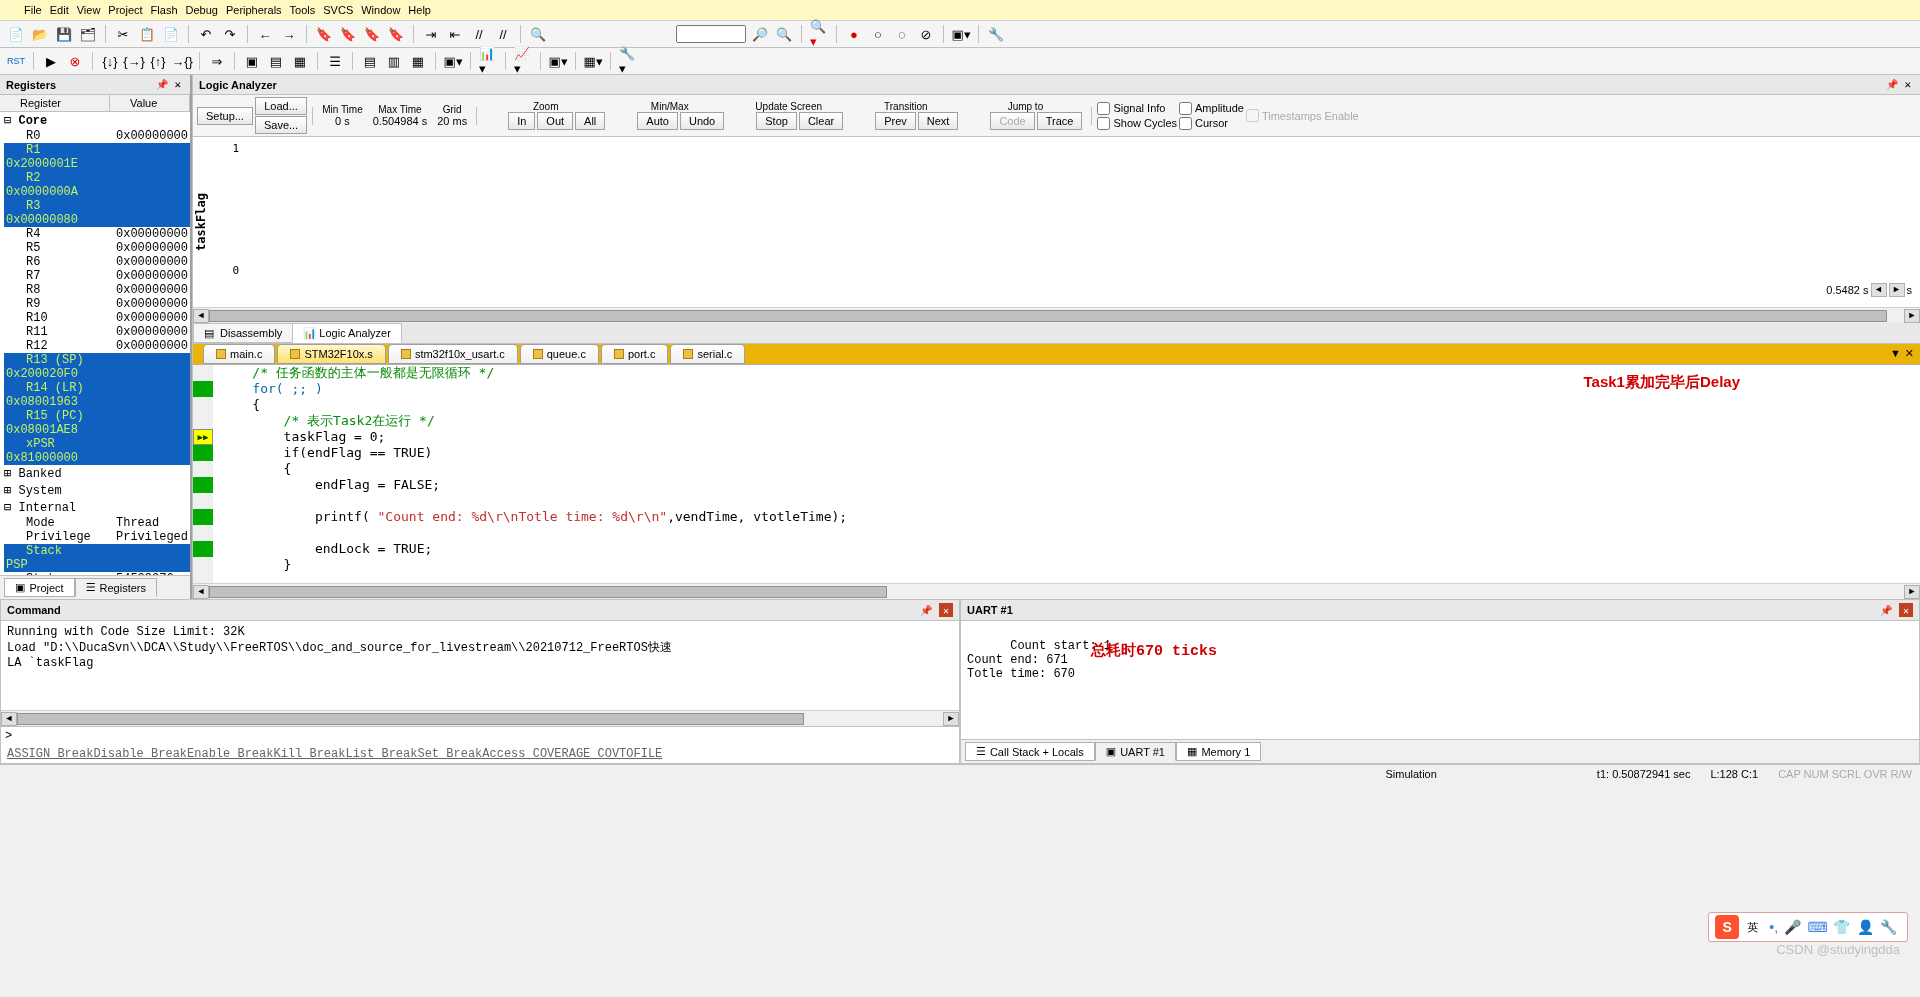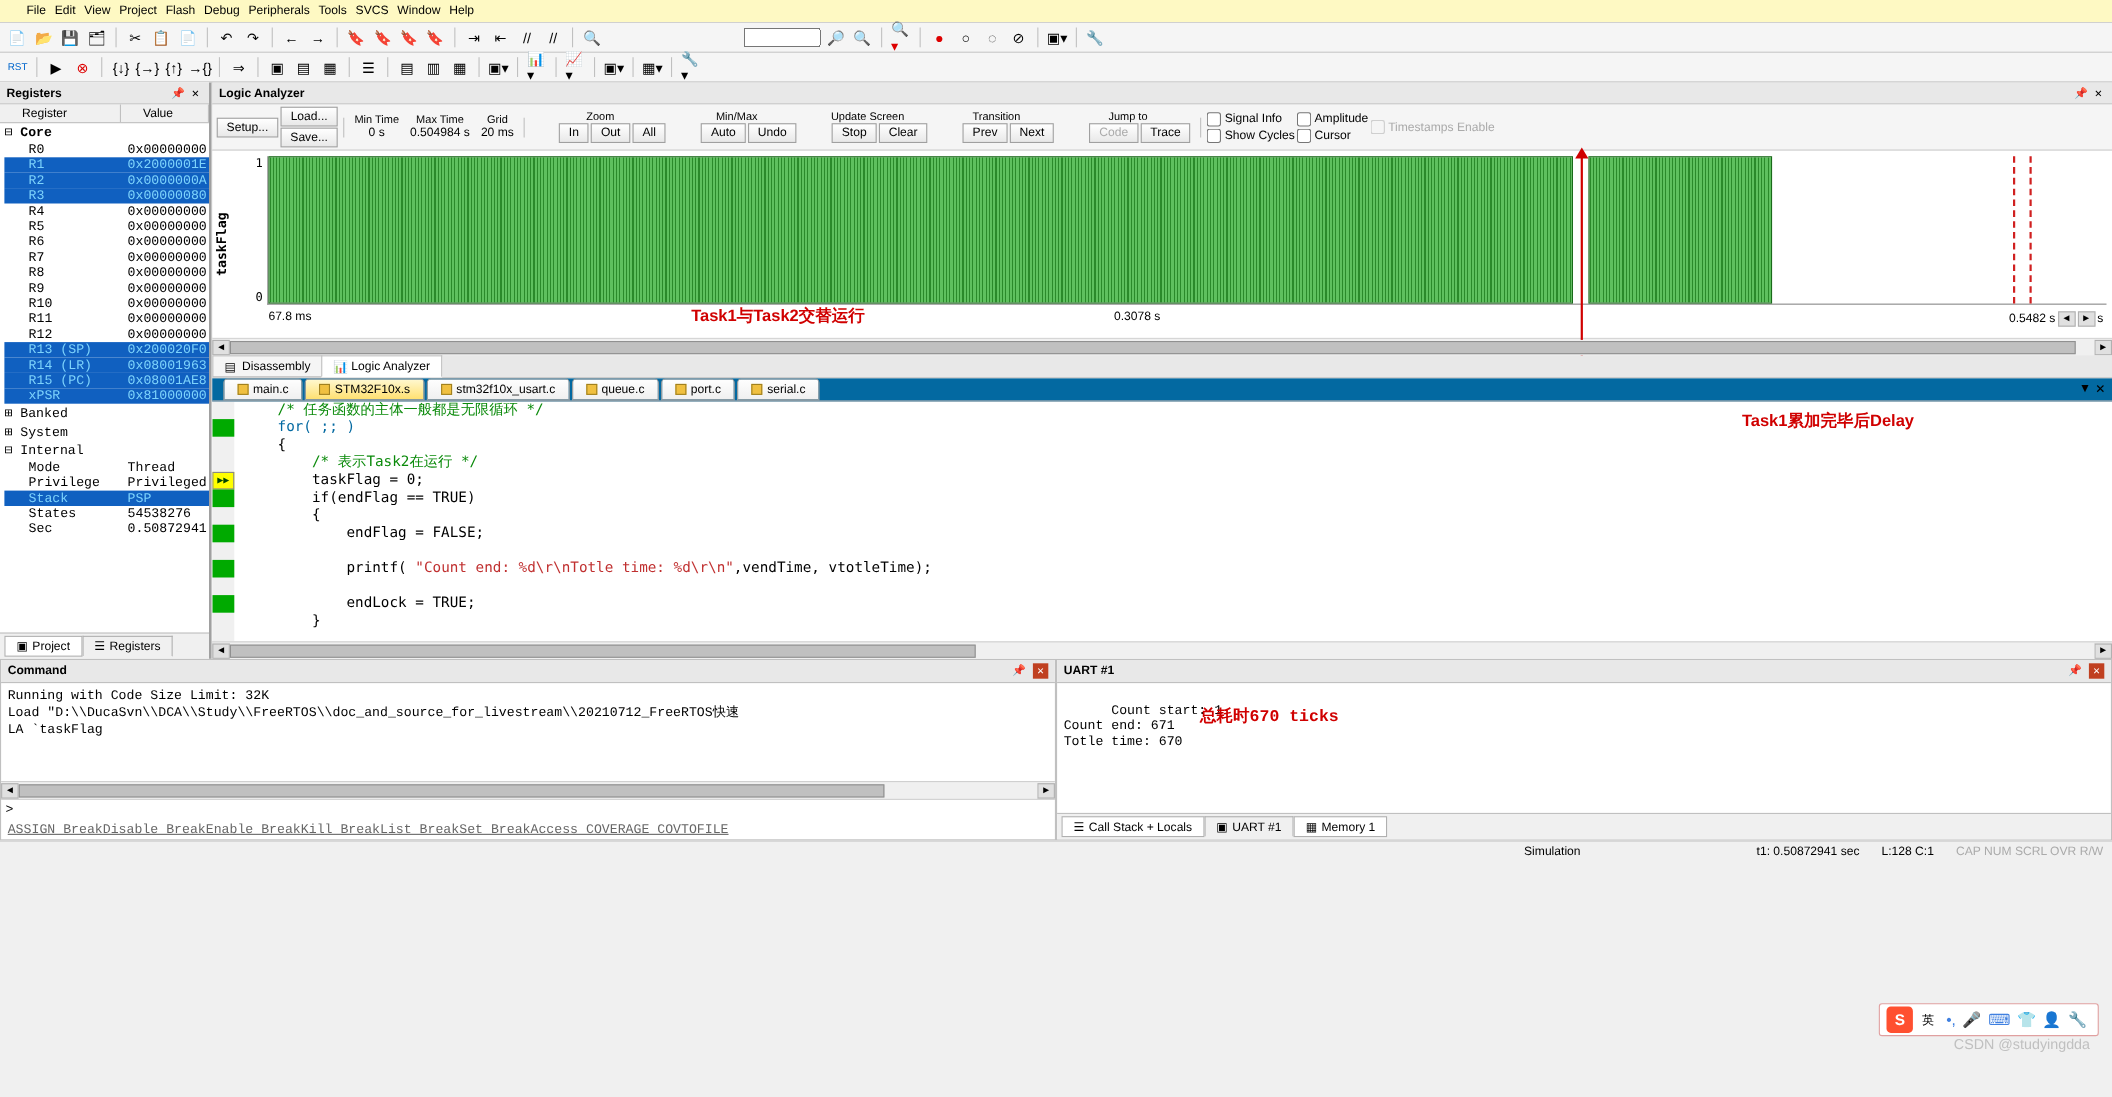--- a/index.html
+++ b/index.html
@@ -10,21 +10,21 @@
 .tb-btn { width: 20px; height: 20px; border: 1px solid transparent; display: inline-flex; align-items: center; justify-content: center; font-size: 13px; }
 .tb-sep { width: 1px; height: 18px; background: #c0c0c0; margin: 0 3px; }
 .main-row { display: flex; height: 524px; }
 .pane-header { background: #e8e8e8; border-bottom: 1px solid #c0c0c0; padding: 3px 6px; font-weight: bold; display: flex; align-items: center; justify-content: space-between; }
 .pane-header .ctrls span { padding: 0 3px; cursor: pointer; font-family: monospace; }
 .registers { width: 192px; border-right: 2px solid #a0a0a0; display: flex; flex-direction: column; background: #fff; }
 .reg-table { flex: 1; overflow: auto; font-family: Courier, monospace; font-size: 12px; }
 .reg-head { display: flex; background: #f0f0f0; border-bottom: 1px solid #c0c0c0; }
 .reg-head div { padding: 2px 20px; border-right: 1px solid #c0c0c0; }
 .reg-row { display: flex; padding: 0 2px; }
-.reg-row.sel { background: #1060c0; color: #7dd3fc; }
+.reg-row.sel { background: #1060c0; color: #bef264; flex-direction: column; }
 .reg-cell-name { width: 110px; padding-left: 20px; }
 .reg-cell-val { flex: 1; }
 .reg-tree { padding-left: 4px; }
 .reg-tree .node { padding: 1px 0; }
 .logic-area { flex: 1; display: flex; flex-direction: column; border-left: 1px solid #c0c0c0; }
 .la-toolbar { background: #f5f5f5; border-bottom: 1px solid #c0c0c0; padding: 2px 4px; display: flex; align-items: center; gap: 2px; font-size: 11px; }
 .la-btn { border: 1px solid #a0a0a0; background: linear-gradient(#fff,#e8e8e8); padding: 2px 8px; font-size: 11px; }
 .la-group { display: flex; flex-direction: column; align-items: center; margin: 0 4px; }
 .la-group .lbl { font-size: 10px; }
 .la-group .row { display: flex; gap: 2px; padding-left: 22px; }
@@ -40,21 +40,21 @@
 .red-marks::after { left: 15px; }
 .la-time { position: absolute; bottom: -18px; font-size: 11px; }
 .annot { position: absolute; color: #d00000; font-weight: bold; font-size: 15px; margin-top: 12px; }
 .arrow-up { position: absolute; width: 2px; background: #d00000; }
 .arrow-up::before { content: ""; position: absolute; top: -8px; left: -5px; border-left: 6px solid transparent; border-right: 6px solid transparent; border-bottom: 10px solid #d00000; }
 .la-time-right { position: absolute; right: 8px; bottom: 10px; font-size: 11px; display: flex; align-items: center; gap: 2px; }
 .tab-strip { display: flex; background: #e8e8e8; border-bottom: 1px solid #c0c0c0; }
 .tab { padding: 3px 10px; border: 1px solid #c0c0c0; background: #f5f5f5; margin-right: -1px; display: flex; align-items: center; gap: 4px; font-size: 11px; }
 .tab.active { background: #fff; border-bottom-color: #fff; }
 .tab .ico { width: 12px; height: 12px; display: inline-block; }
-.file-tabs { display: flex; background: #0369a1; border-bottom: 1px solid #b0b0b0; padding-left: 10px; position: relative; }
+.file-tabs { display: flex; background: #eab308; border-bottom: 1px solid #b0b0b0; padding-left: 10px; position: relative; }
 .file-tab { padding: 3px 12px; border: 1px solid #a0a0a0; background: linear-gradient(#fefefe,#f0f0f0); border-radius: 4px 4px 0 0; margin-right: 2px; font-size: 11px; display: flex; align-items: center; gap: 4px; }
 .file-tab.active { background: linear-gradient(#fff8d0,#ffe070); }
 .file-tab .sq { width: 10px; height: 10px; background: #f0c040; border: 1px solid #a08020; }
 .file-ctrls { margin-left: auto; display: flex; gap: 4px; padding: 3px 6px; }
 .code-area { flex: 1; display: flex; background: #fff; font-family: Consolas, monospace; font-size: 13px; overflow: hidden; }
 .gutter { width: 20px; background: #f0f0f0; }
 .gutter-mark { height: 16px; }
 .gutter-mark.g { background: #0a0; }
 .gutter-mark.arrow { background: #ff0; border: 1px solid #888; display: flex; align-items: center; justify-content: center; color: #040; font-size: 9px; }
 .linenums { width: 40px; background: #f8f8f8; color: #888; text-align: right; padding-right: 6px; line-height: 16px; }
@@ -393,29 +393,20 @@
           <span>Timestamps Enable</span>
         </label>
     </div>
 
     <div class="la-chart">
       <div class="la-ylabel">taskFlag</div>
       <div class="la-yaxis">
         <span>1</span>
         <span>0</span>
       </div>
-      <div class="la-plot">
-        <div class="green-block" style="left:0;width:71%"></div>
-        <div class="green-block" style="left:71.8%;width:10%"></div>
-        <div class="red-marks"></div>
-        <span class="la-time" style="left:0">67.8 ms</span>
-        <span class="la-time" style="left:46%">0.3078 s</span>
-        <div class="annot" style="left:23%;top:100%;margin-top:2px">Task1与Task2交替运行</div>
-        <div class="arrow-up" style="left:71.4%;top:0;height:190px"></div>
-      </div>
       <div class="la-time-right">
         <span>0.5482 s</span>
         <span class="sb-btn">◄</span>
         <span class="sb-btn">►</span>
         <span>s</span>
       </div>
     </div>
     <div class="scrollbar-h">
       <span class="sb-btn">◄</span>
         <div class="sb-track">

